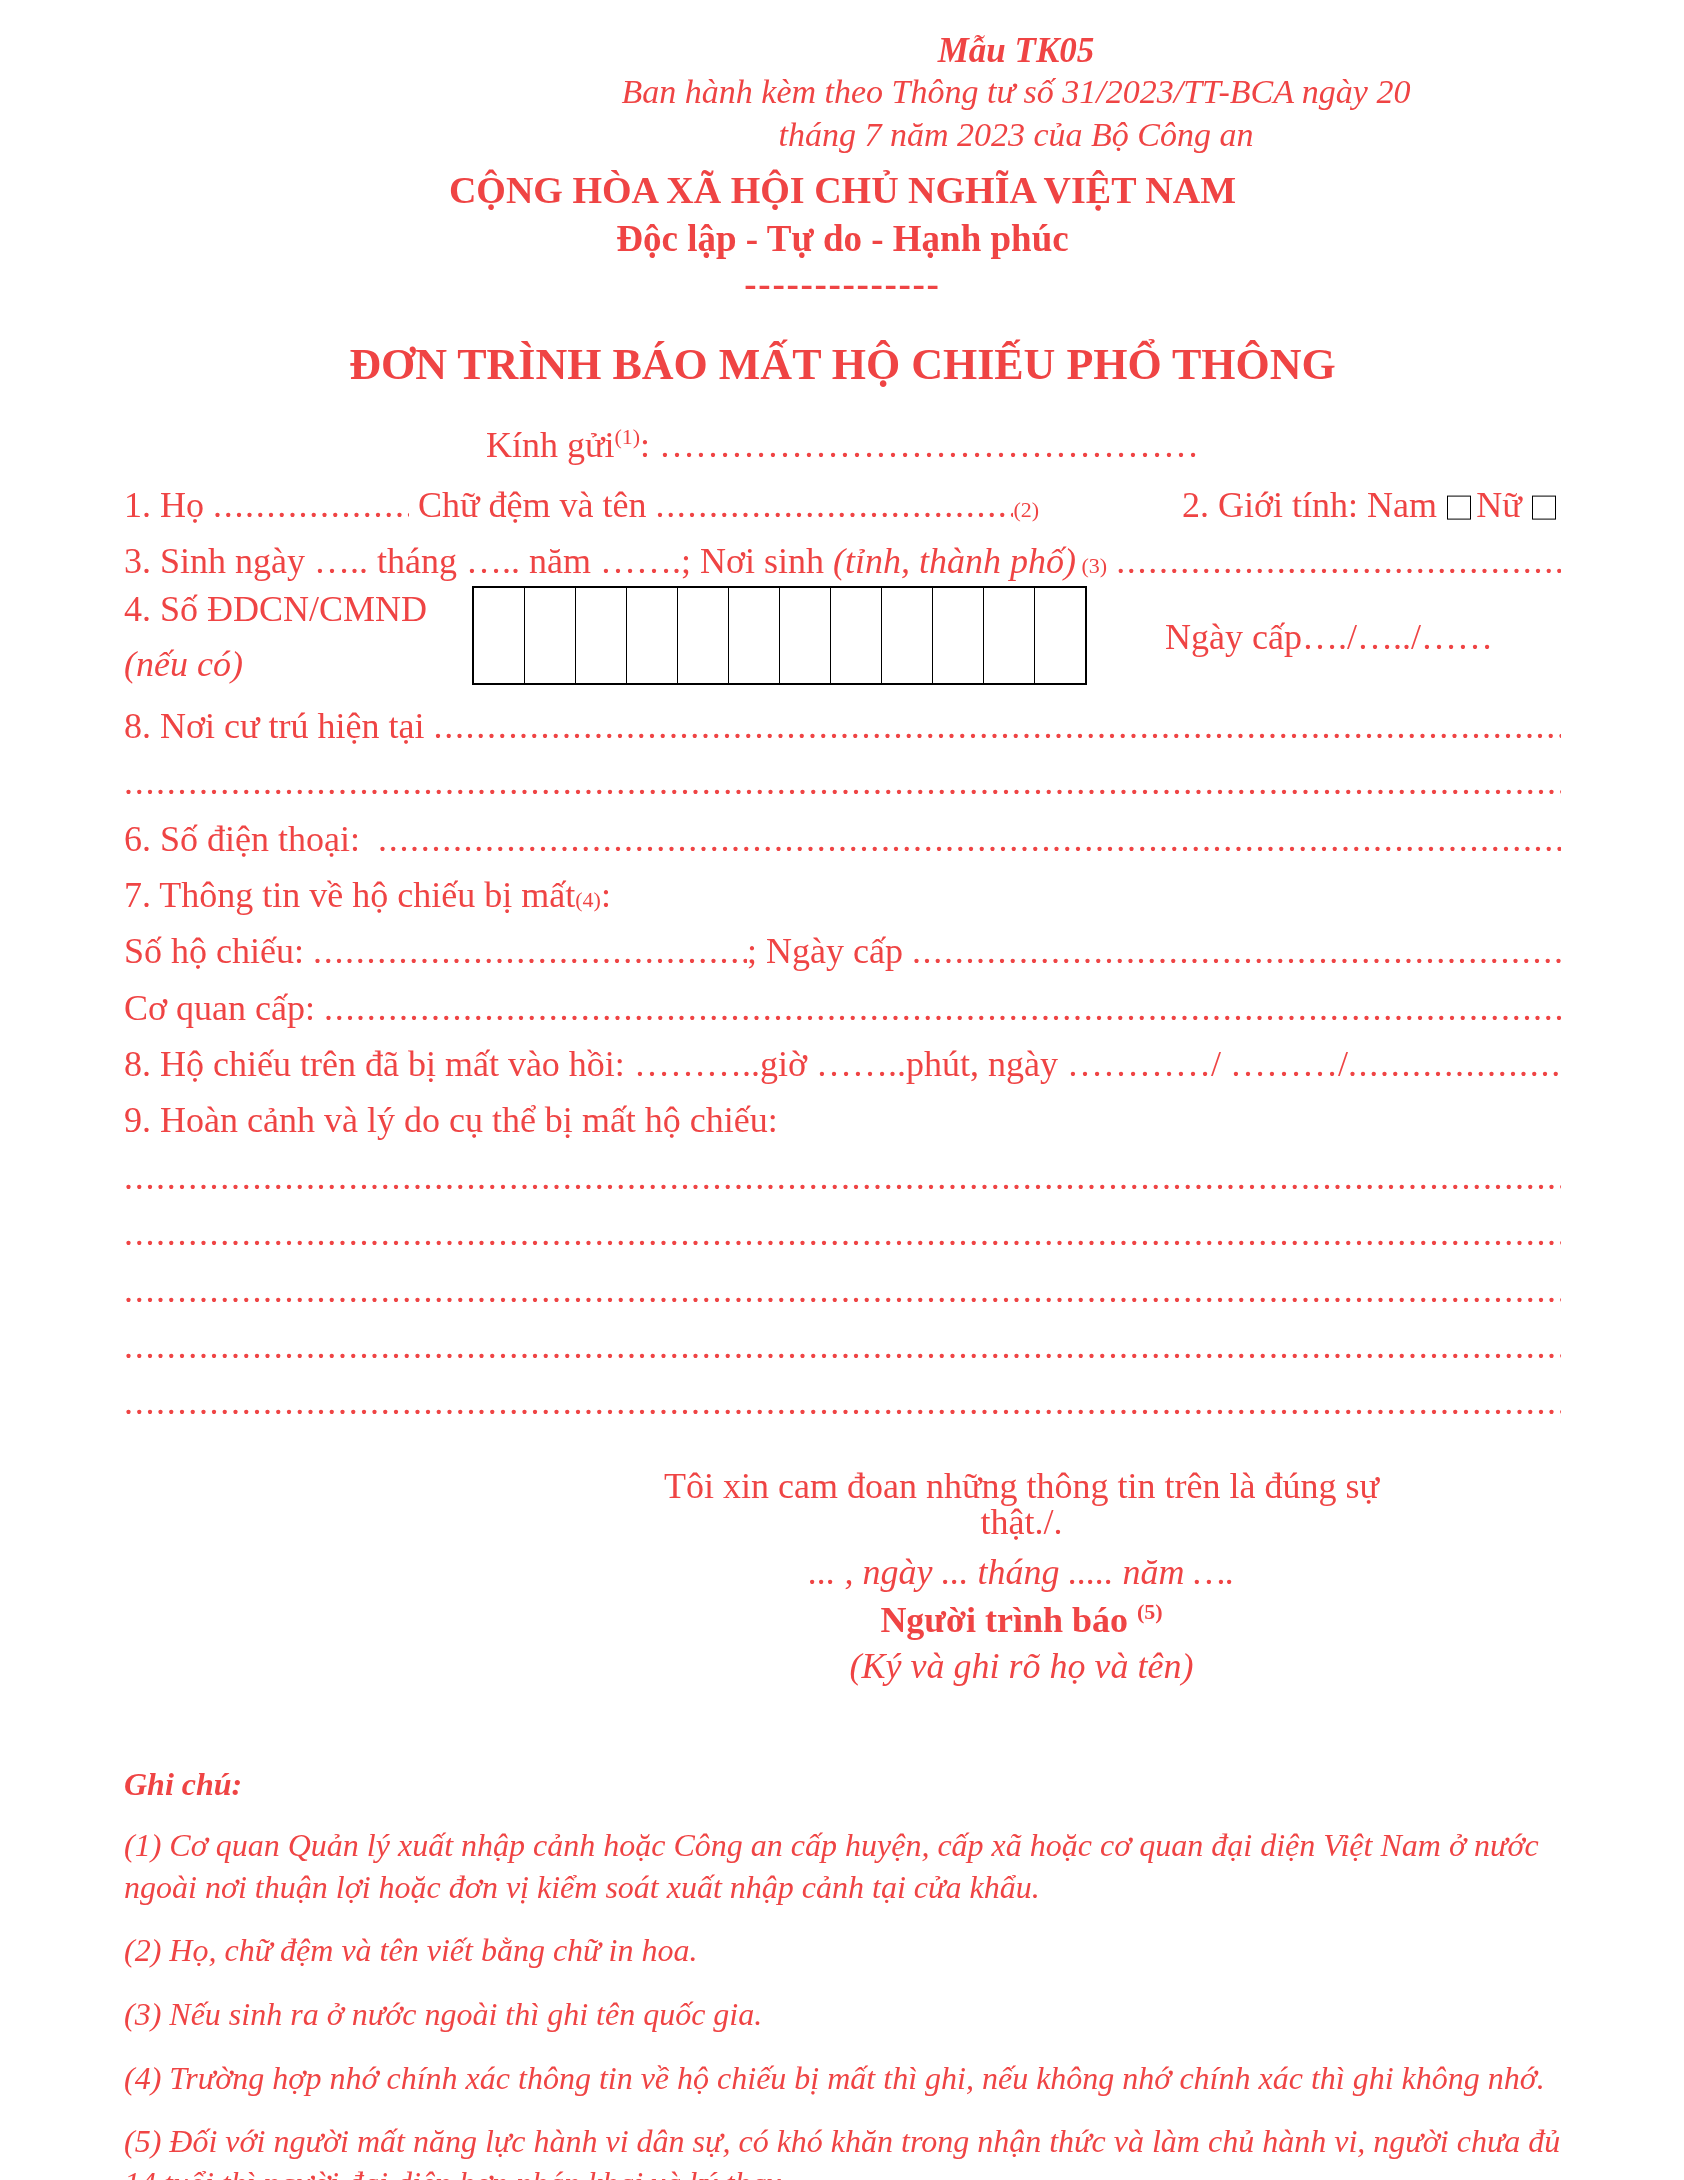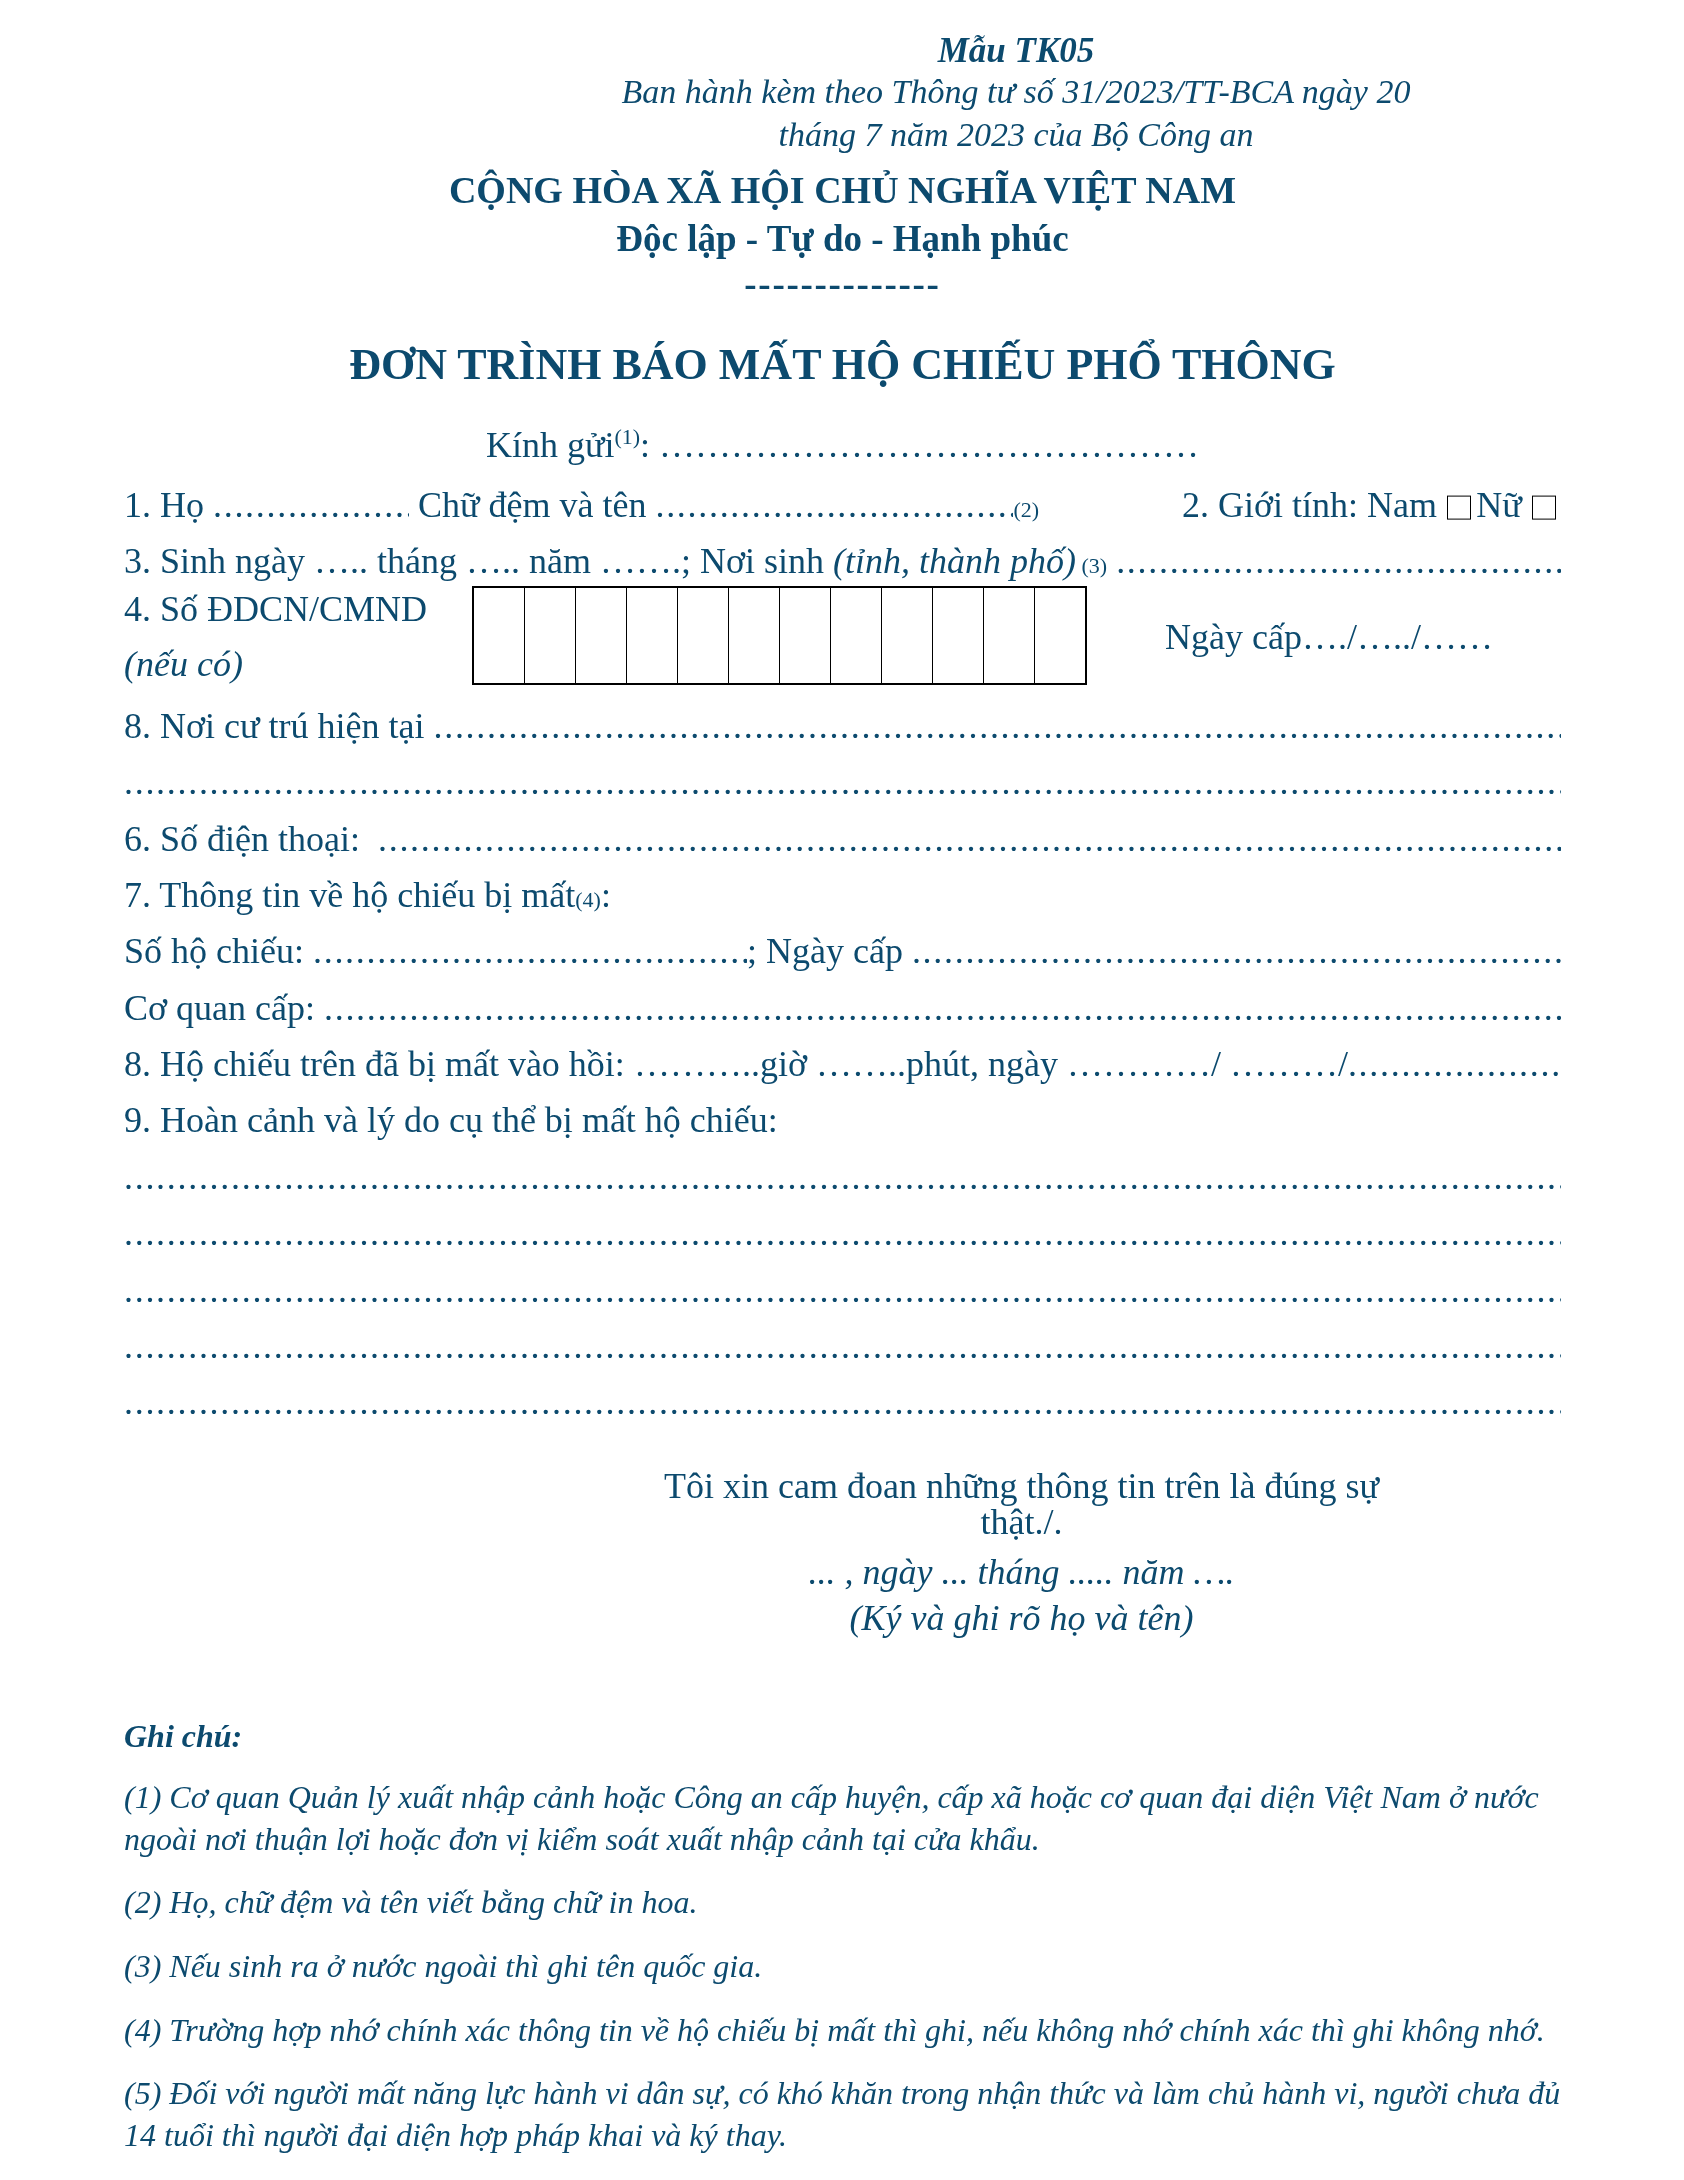--- a/index.html
+++ b/index.html
@@ -1,17 +1,17 @@
 <!DOCTYPE html>
 <html style="font-size:13.6px"><head>
 <meta charset="utf-8">
 <style>
   html,body{margin:0;padding:0;background:#888;}
   .page{
-    width:1685px;height:2181px;background:#ffffff;color:#0c4a6e;
+    width:1685px;height:2181px;background:#ffffff;color:#ef4444;
     box-sizing:border-box;padding:31px 124px 0 124px;overflow:hidden;
     font-family:"Liberation Serif","DejaVu Serif",serif;font-size:36px;
     margin:0 auto;position:relative;
   }
   
   .hdr{width:852px;margin-left:auto;margin-right:119px;text-align:center;}
   .hdr .code{font-weight:bold;font-style:italic;font-size:35px;}
   .hdr .issued{font-style:italic;font-size:34px;line-height:1.25;}
   
   .nat{text-align:center;margin-top:12px;}
@@ -152,20 +152,21 @@
   </div>
   <div class="row"><span class="leader">.........................................................................................................................................................................................................................</span></div>
   <div class="row"><span class="leader">.........................................................................................................................................................................................................................</span></div>
   <div class="row"><span class="leader">.........................................................................................................................................................................................................................</span></div>
   <div class="row"><span class="leader">.........................................................................................................................................................................................................................</span></div>
   <div class="row"><span class="leader">.........................................................................................................................................................................................................................</span></div>
 
   <div class="sig">
     <div>Tôi xin cam đoan những thông tin trên là đúng sự thật./.</div>
     <div class="date">... , ngày ... tháng ..... năm ….</div>
+    <div class="role"><span>Người trình báo </span><sup>(5)</sup></div>
     <div class="signote">(Ký và ghi rõ họ và tên)</div>
   </div>
 
   <div class="notes">
     <div class="h">Ghi chú:</div>
     <div class="note"><span>(1) </span><span>Cơ quan Quản lý xuất nhập cảnh hoặc Công an cấp huyện, cấp xã hoặc cơ quan đại diện Việt Nam ở nước ngoài nơi thuận lợi hoặc đơn vị kiểm soát xuất nhập cảnh tại cửa khẩu.</span></div>
     <div class="note"><span>(2) </span><span>Họ, chữ đệm và tên viết bằng chữ in hoa.</span></div>
     <div class="note"><span>(3) </span><span>Nếu sinh ra ở nước ngoài thì ghi tên quốc gia.</span></div>
     <div class="note"><span>(4) </span><span>Trường hợp nhớ chính xác thông tin về hộ chiếu bị mất thì ghi, nếu không nhớ chính xác thì ghi không nhớ.</span></div>
     <div class="note"><span>(5) </span><span>Đối với người mất năng lực hành vi dân sự, có khó khăn trong nhận thức và làm chủ hành vi, người chưa đủ 14 tuổi thì người đại diện hợp pháp khai và ký thay.</span></div>

